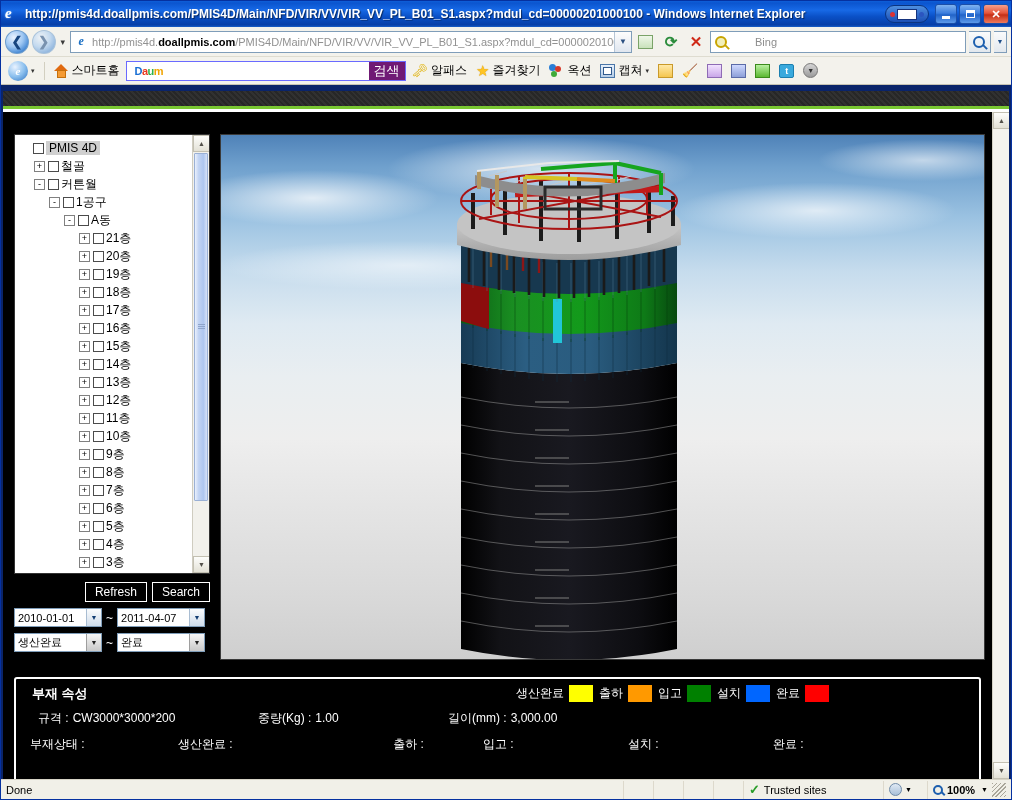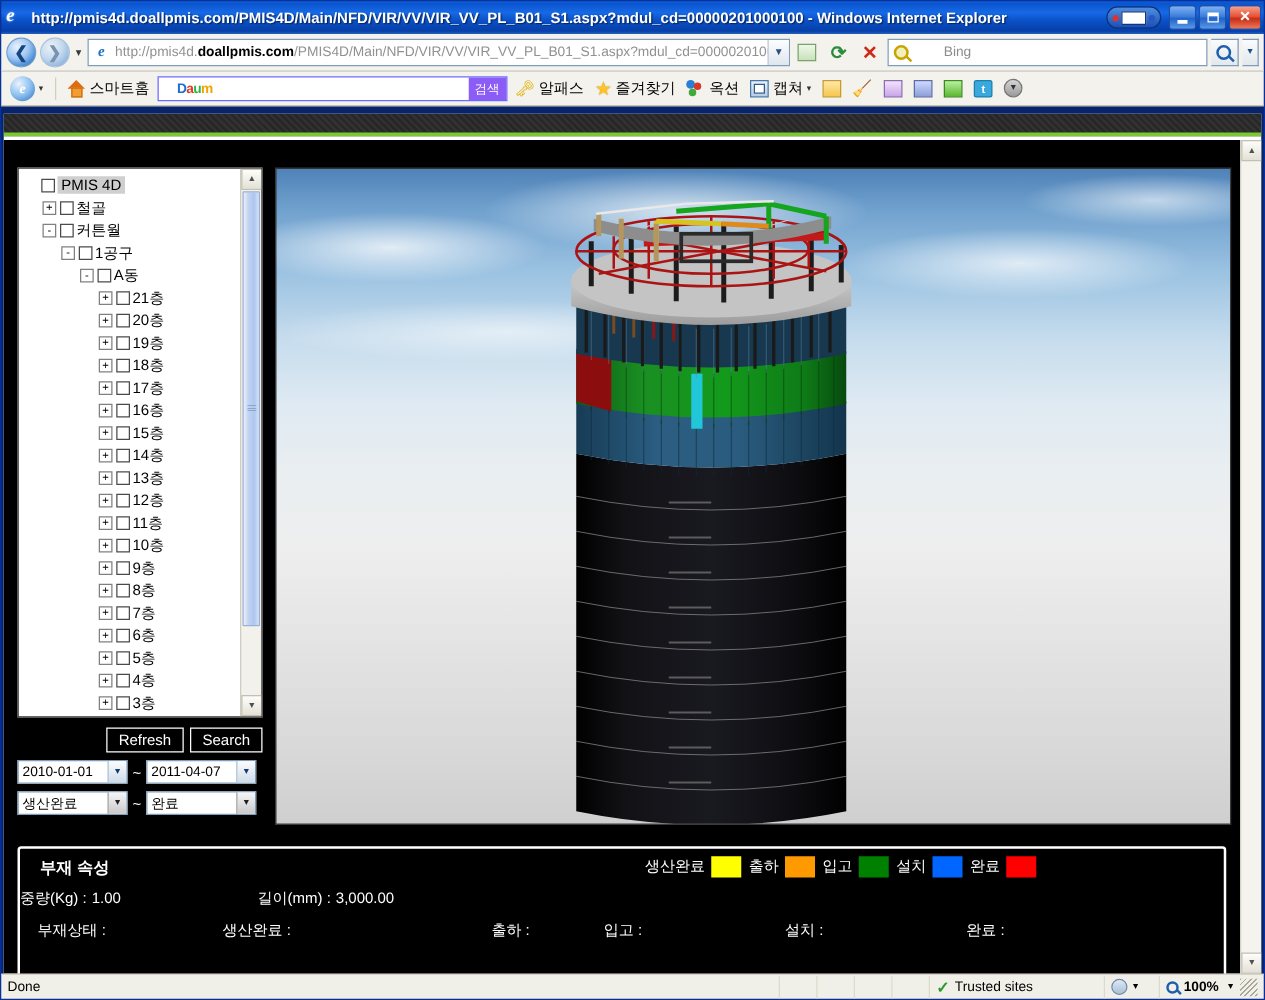--- a/index.html
+++ b/index.html
@@ -138,27 +138,27 @@
   
   .toolbar {
     height:28px;background:#f3f2ec;display:flex;align-items:center;
     padding:0 4px;gap:3px;border-bottom:1px solid #c6c3b4;
   }
   .tb-item{display:flex;align-items:center;gap:3px;padding:1px 3px;white-space:nowrap;font-size:12px;color:#000;}
   .tb-sep{width:1px;height:18px;background:#d2cfc0;margin:0 3px;}
   .tb-caret{font-size:7px;color:#333;}
   .daum-input{
     width:280px;height:20px;border:1px solid #6a6aff;background:#fff;
-    display:flex;align-items:center;padding-left:15px;flex:0 0 auto;
+    display:flex;align-items:center;padding-left:8px;flex:0 0 auto;
   }
   .daum-logo{font-weight:bold;font-size:11px;letter-spacing:-.5px;}
   .daum-logo .d{color:#1a6fd4;} .daum-logo .a{color:#e8391e;}
   .daum-logo .u{color:#2eb24c;} .daum-logo .m{color:#f0a400;}
   .daum-btn{
-    background:#8b5cf6;color:#fff;font-size:10px;padding:1px 5px;
+    background:#701a75;color:#fff;font-size:13px;padding:1px 5px;
     margin-left:auto;height:18px;display:flex;align-items:center;
   }
   .home-ico{width:15px;height:14px;position:relative;flex:0 0 auto;}
   .home-ico .roof{position:absolute;top:0;left:0;width:0;height:0;
     border-left:7.5px solid transparent;border-right:7.5px solid transparent;border-bottom:7px solid #e06a10;}
   .home-ico .body{position:absolute;bottom:0;left:3px;width:9px;height:8px;background:#f59b34;border:1px solid #c4700d;}
   .star{color:#ffc423;font-size:15px;text-shadow:0 0 1px #b87f00;}
   .key{color:#e0b000;font-size:13px;}
   .sq-ico{width:15px;height:14px;border:1px solid #888;display:inline-block;flex:0 0 auto;}
   .ico-note{background:linear-gradient(180deg,#ffe9a8,#f5c64f);border-color:#c99a2a;}
@@ -862,20 +862,24 @@
             </div>
             <div class="lg">
               <span class="t">완료</span>
               <span class="sw" style="background: rgb(255, 0, 0);"></span>
             </div>
           </div>
 
         <div class="prop-grid">
 
           <div class="prow">
+            <div class="pcell" style="margin-left:22px;width:220px;">
+              <span class="lb">규격 :</span>
+              <span class="vl">CW3000*3000*200</span>
+            </div>
             <div class="pcell" style="width:190px;">
               <span class="lb">중량(Kg) :</span>
               <span class="vl">1.00</span>
             </div>
             <div class="pcell">
               <span class="lb">길이(mm) :</span>
               <span class="vl">3,000.00</span>
             </div>
           </div>
 

